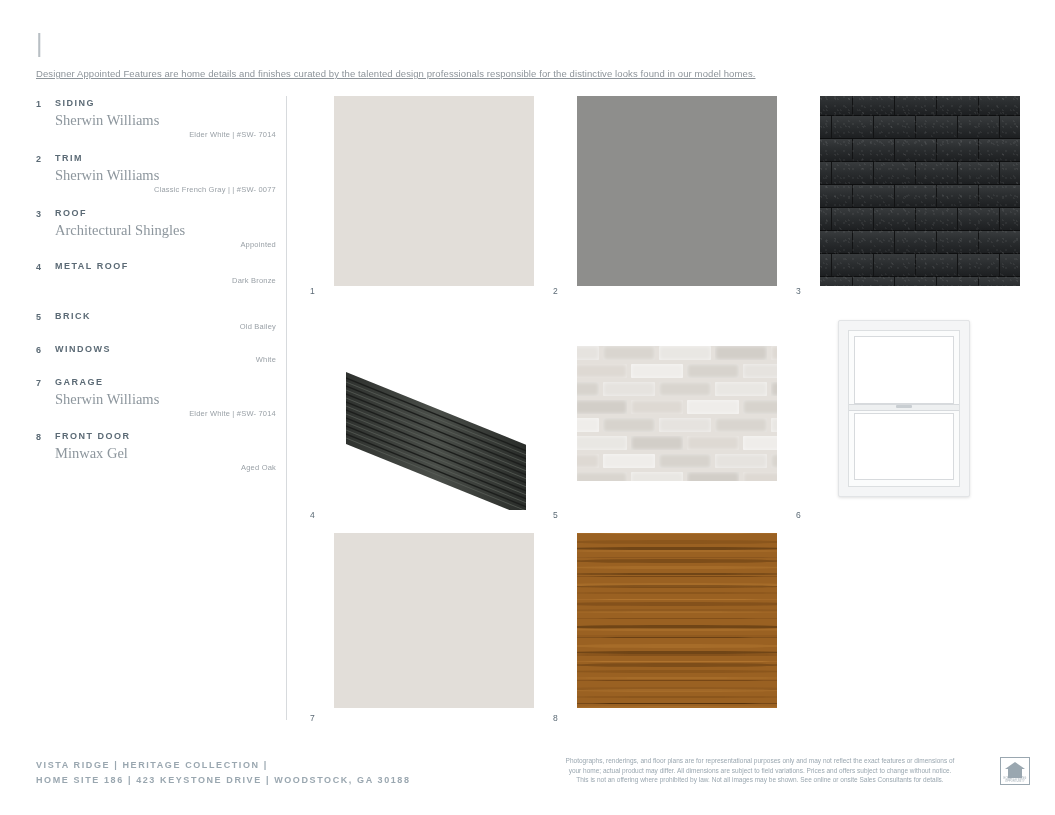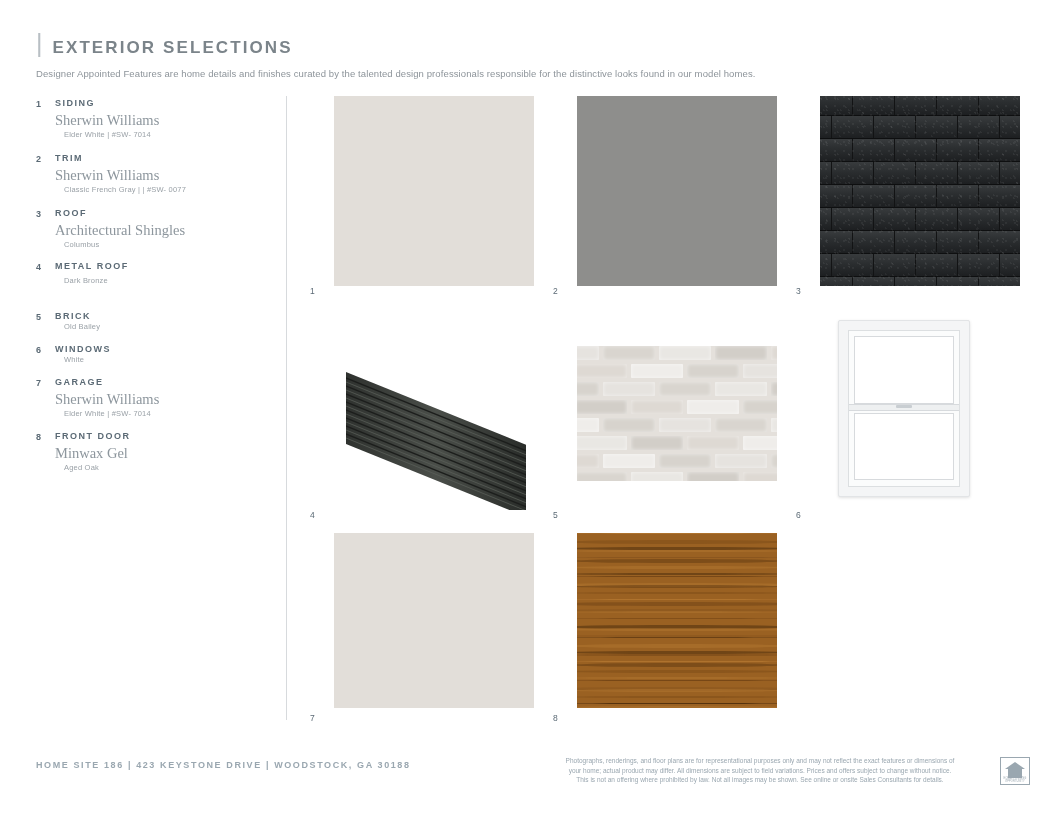--- a/index.html
+++ b/index.html
@@ -45,20 +45,21 @@
     font-size: 17px;
     font-weight: bold;
     letter-spacing: 2.1px;
     color: #7b848a;
   }
   .subtitle {
     margin-top: 9px;
     font-size: 9.5px;
     color: #8d949a;
     letter-spacing: 0.1px;
+    text-decoration: underline;
   }
 
   
   .list {
     position: absolute;
     left: 36px;
     top: 98px;
     width: 240px;
   }
   .list-item {
@@ -83,25 +84,26 @@
     text-transform: uppercase;
   }
   .li-name {
     margin-left: 19px;
     margin-top: 4px;
     font-family: "Liberation Serif", serif;
     font-size: 14.5px;
     color: #8d969d;
   }
   .li-desc {
-    margin-left: 28px;
+    margin-left: 20px;
     margin-top: 1px;
     font-size: 7.5px;
     color: #9aa1a7;
     letter-spacing: 0.2px;
+    text-align: right;
   }
 
   
   .vrule {
     position: absolute;
     left: 286px;
     top: 96px;
     width: 1px;
     height: 624px;
     background: #d7dadd;
@@ -311,21 +313,20 @@
     color: #9aa7b0;
     letter-spacing: 0.1px;
   }
 </style>
 </head>
 <body>
 
 <div class="header">
   <div class="title-row">
     <span class="title-divider">|</span>
-    <span class="title-sub">EXTERIOR SELECTIONS</span>
   </div>
   <div class="subtitle">Designer Appointed Features are home details and finishes curated by the talented design professionals responsible for the distinctive looks found in our model homes.</div>
 </div>
 
 <div class="list">
 
   <div class="list-item" style="margin-bottom:14px">
     <div class="li-num">1</div>
     <div class="li-cat">SIDING</div>
     <div class="li-name">Sherwin Williams</div>
@@ -336,21 +337,21 @@
     <div class="li-num">2</div>
     <div class="li-cat">TRIM</div>
     <div class="li-name">Sherwin Williams</div>
     <div class="li-desc">Classic French Gray  |  | #SW- 0077</div>
   </div>
 
   <div class="list-item" style="margin-bottom:12px">
     <div class="li-num">3</div>
     <div class="li-cat">ROOF</div>
     <div class="li-name">Architectural Shingles</div>
-    <div class="li-desc">Columbus</div>
+    <div class="li-desc">Appointed</div>
   </div>
 
   <div class="list-item" style="margin-bottom:26px">
     <div class="li-num">4</div>
     <div class="li-cat">METAL ROOF</div>
     <div class="li-desc" style="margin-top:5px">Dark Bronze</div>
   </div>
 
   <div class="list-item" style="margin-bottom:13px">
     <div class="li-num">5</div>
@@ -608,20 +609,21 @@
         <div class="wood-streak" style="top: 163.2px; height: 2px; background: rgb(122, 74, 23); opacity: 0.45; transform: scaleX(0.95);"></div>
         <div class="wood-streak" style="top: 170.4px; height: 1px; background: rgb(63, 36, 8); opacity: 0.75; transform: scaleX(1);"></div>
         <div class="wood-streak" style="top: 172.6px; height: 4px; background: rgb(181, 122, 51); opacity: 0.45; transform: scaleX(1.05);"></div>
       </div>
     <div class="caption">8</div>
   </div>
 
 </div>
 
 <div class="footer-left">
+  <div>VISTA RIDGE | HERITAGE COLLECTION |</div>
   <div>HOME SITE 186  | 423 KEYSTONE DRIVE | WOODSTOCK, GA 30188</div>
 </div>
 
 <div class="footer-disclaimer">
   <div>Photographs, renderings, and floor plans are for representational purposes only and may not reflect the exact features or dimensions of</div>
   <div>your home; actual product may differ. All dimensions are subject to field variations. Prices and offers subject to change without notice.</div>
   <div>This is not an offering where prohibited by law. Not all images may be shown. See online or onsite Sales Consultants for details.</div>
 </div>
 
 <div class="eho">

